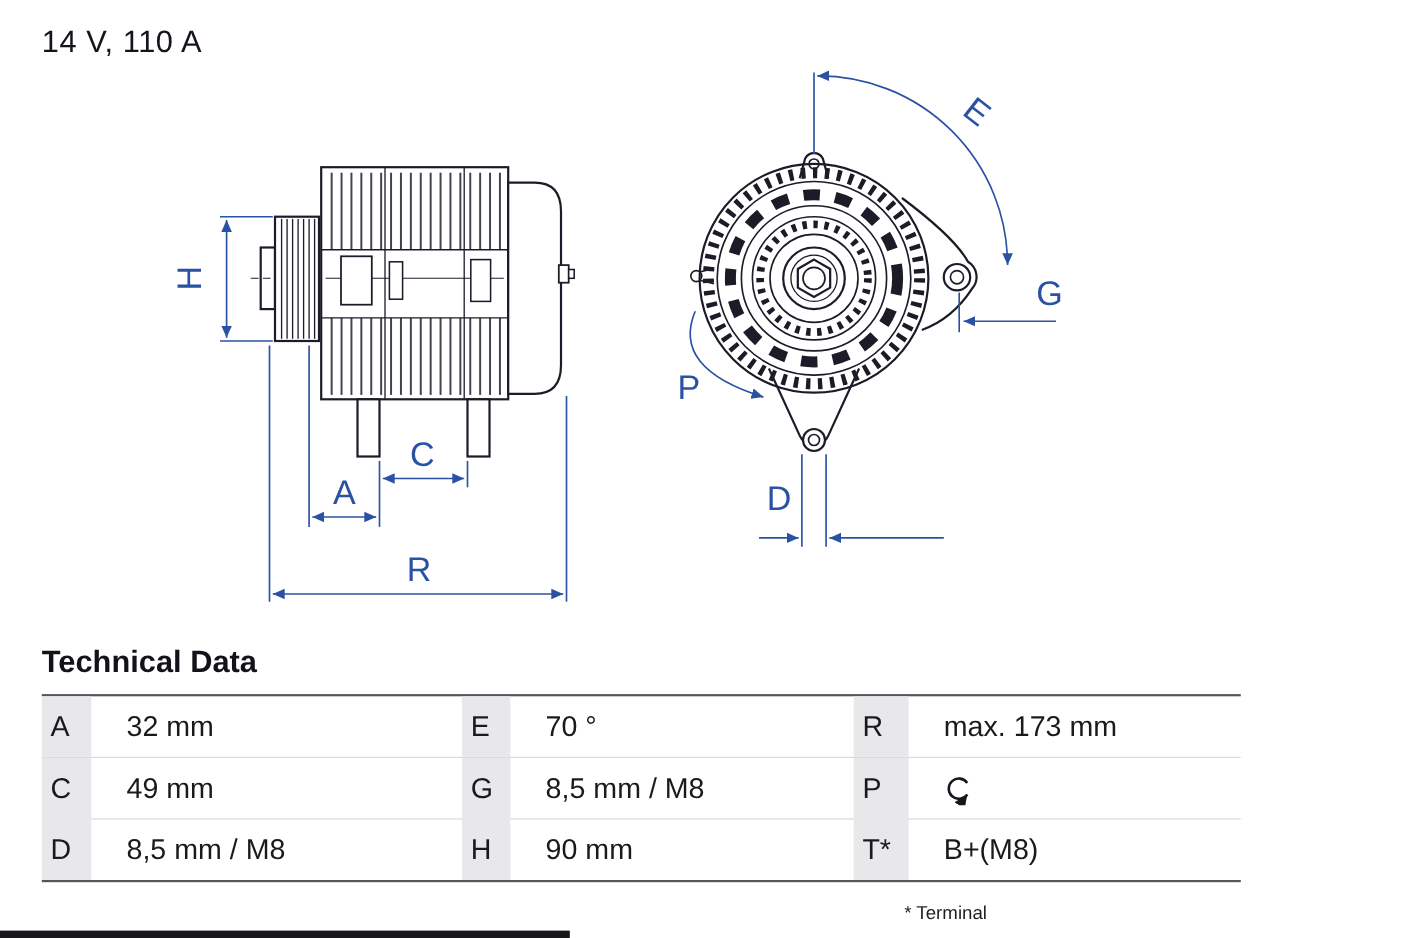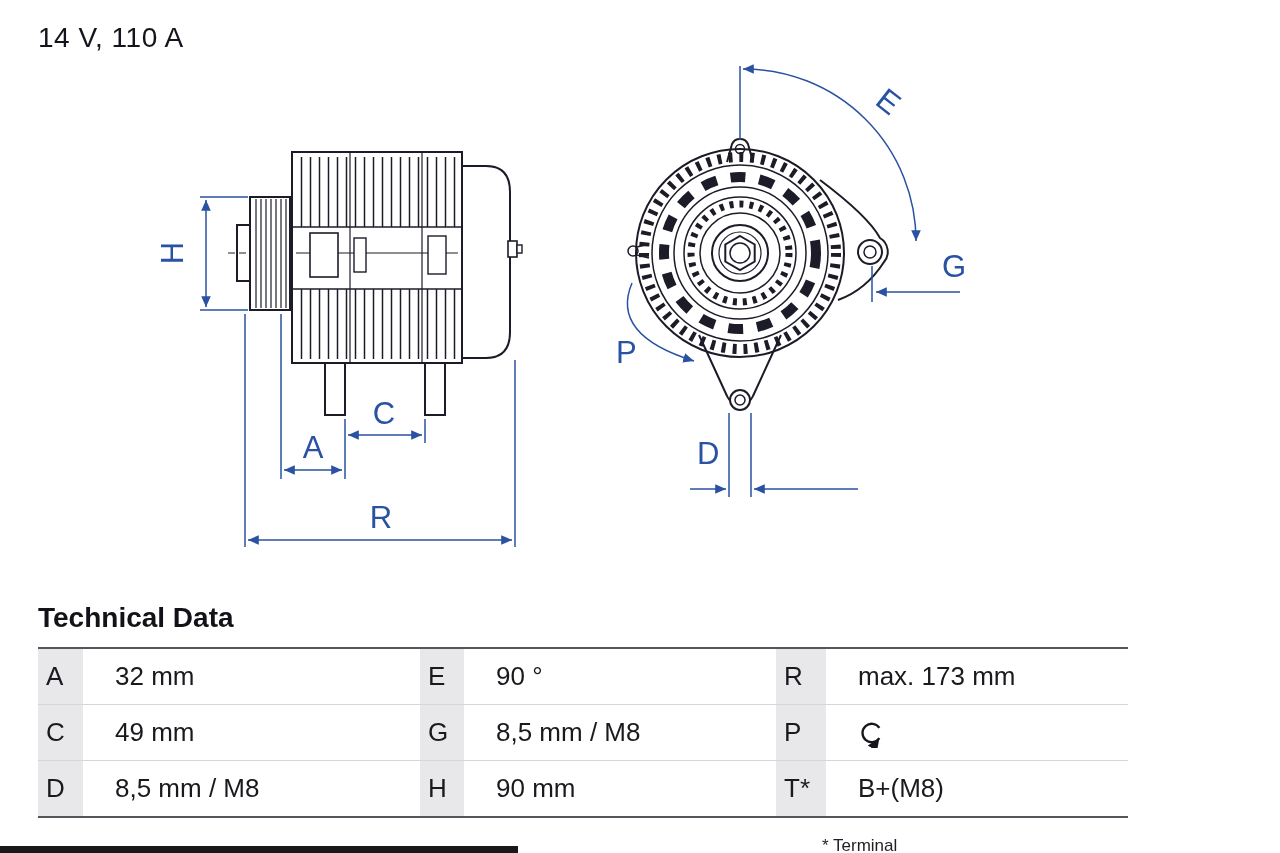--- a/index.html
+++ b/index.html
@@ -1,21 +1,21 @@
 <!DOCTYPE html>
 <html><head>
 <meta charset="utf-8">
 <style>
   html,body{margin:0;padding:0;background:#fff;}
   .canvas{position:relative;width:1128px;height:853px;background:#ffffff;
           font-family:"Liberation Sans",sans-serif;color:#16161f;overflow:hidden;}
   .title{position:absolute;left:38px;top:22px;font-size:28px;color:#14141c;letter-spacing:.5px;}
   .drawing{position:absolute;left:0;top:0;}
   .tech{position:absolute;left:38px;top:586px;width:1213px;}
-  .tech h2{margin:16px 0 13px 0;font-size:28px;font-weight:bold;color:#121218;}
+  .tech h2{margin:0 0 13px 0;font-size:28px;font-weight:bold;color:#121218;}
   .ttable{border-top:2px solid #55555b;border-bottom:2px solid #55555b;}
   .trow{display:grid;grid-template-columns:45px 337px 44px 312px 50px 1fr;height:55px;
         border-bottom:1px solid #d6d6da;}
   .trow:last-child{border-bottom:none;}
   .kcell{background:#e8e8eb;display:flex;align-items:center;padding-left:8px;
          font-size:26px;color:#1a1a1e;}
   .vcell{display:flex;align-items:center;padding-left:32px;font-size:26px;color:#1a1a1e;}
   .footnote{margin-top:18px;padding-left:784px;font-size:17px;color:#1e1e24;}
   .roticon{display:block;}
   .bottom-bar{position:absolute;left:0;top:846px;width:518px;height:7px;background:#18181b;}
@@ -174,21 +174,21 @@
   </svg>
 
   <section class="tech">
     <h2>Technical Data</h2>
 
     <div class="ttable">
       <div class="trow">
         <div class="kcell">A</div>
         <div class="vcell">32 mm</div>
         <div class="kcell">E</div>
-        <div class="vcell">90 °</div>
+        <div class="vcell">70 °</div>
         <div class="kcell">R</div>
         <div class="vcell">max. 173 mm</div>
       </div>
       <div class="trow">
         <div class="kcell">C</div>
         <div class="vcell">49 mm</div>
         <div class="kcell">G</div>
         <div class="vcell">8,5 mm / M8</div>
         <div class="kcell">P</div>
         <div class="vcell">

